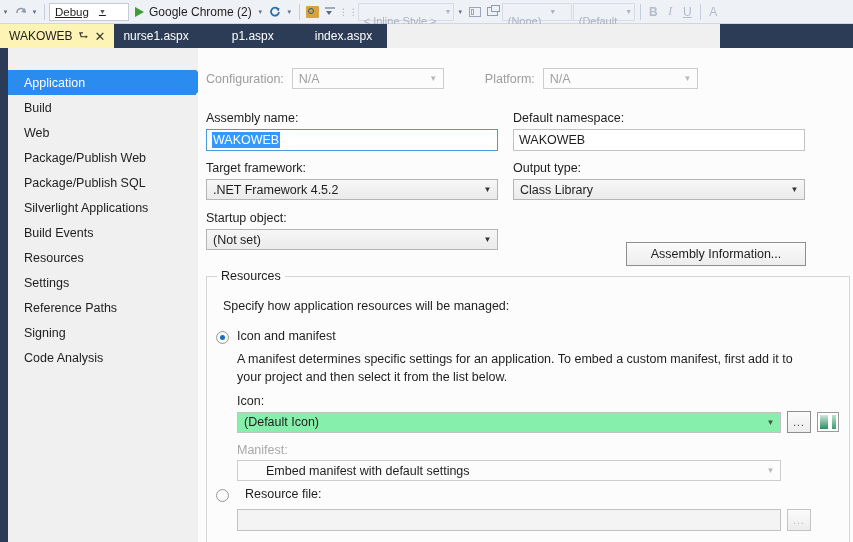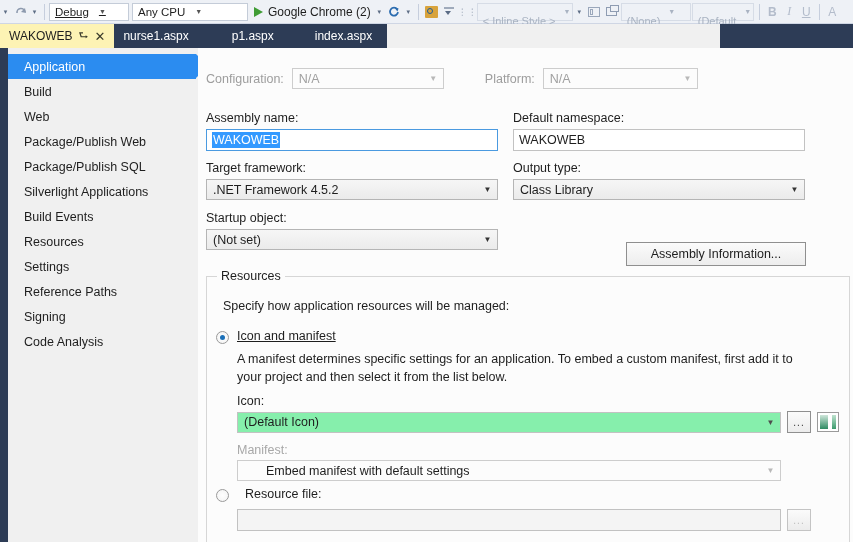--- a/index.html
+++ b/index.html
@@ -164,21 +164,21 @@
     display: flex;
   }
   .left-rail {
     width: 8px; height: 494px;
     background: #2d3c56;
   }
   .sidebar {
     width: 190px;
     height: 494px;
     background: #f0f0f0;
-    padding-top: 6px;
+    padding-top: 22px;
     box-sizing: border-box;
   }
   .side-item {
     height: 25px;
     display: flex;
     align-items: center;
     padding-left: 16px;
     font-size: 12.5px;
     color: #1e1e1e;
     position: relative;
@@ -319,21 +319,21 @@
     flex: 0 0 auto;
     margin-top: 2px;
   }
   .radio.checked::after {
     content: '';
     position: absolute; left: 3px; top: 3px;
     width: 5px; height: 5px; border-radius: 50%;
     background: #1a6fb8;
   }
   .radio-label { font-size: 12.5px; color: #1e1e1e; }
-  .r-icon-manifest { left: 9px; top: 52px; text-decoration: underline; }
+  .r-icon-manifest { left: 9px; top: 52px; }
   .r-resource-file { left: 9px; top: 210px; gap: 8px; }
 
   .manifest-desc {
     position: absolute; left: 30px; top: 73px;
     width: 560px;
     font-size: 12.5px; color: #1e1e1e; line-height: 1.45;
   }
 
   .sub-fld { position: absolute; }
   .sub-label { font-size: 12.5px; display: block; margin-bottom: 3px; }
@@ -396,24 +396,20 @@
       <svg width="13" height="13" viewBox="0 0 13 13">
         <path d="M3 8 A4 4 0 0 1 11 7" stroke="#8d9aae" stroke-width="1.6" fill="none"></path>
         <polygon points="11,3 12,8 7,7" fill="#8d9aae"></polygon>
       </svg>
     </div>
     <div class="tb-arrow">▾</div>
     <div class="tb-sep"></div>
 
     <div class="tb-combo combo-debug">
       <span class="txt">Debug</span>
-      <span class="car">▼</span>
-    </div>
-    <div class="tb-combo combo-cpu">
-      <span class="txt">Any CPU</span>
       <span class="car">▼</span>
     </div>
 
     <div class="run-btn">
       <div class="play-tri"></div>
       <span class="run-label">Google Chrome (2)</span>
     </div>
     <div class="tb-arrow">▾</div>
     <div class="tb-icon-btn">
       <svg width="13" height="13" viewBox="0 0 13 13">

